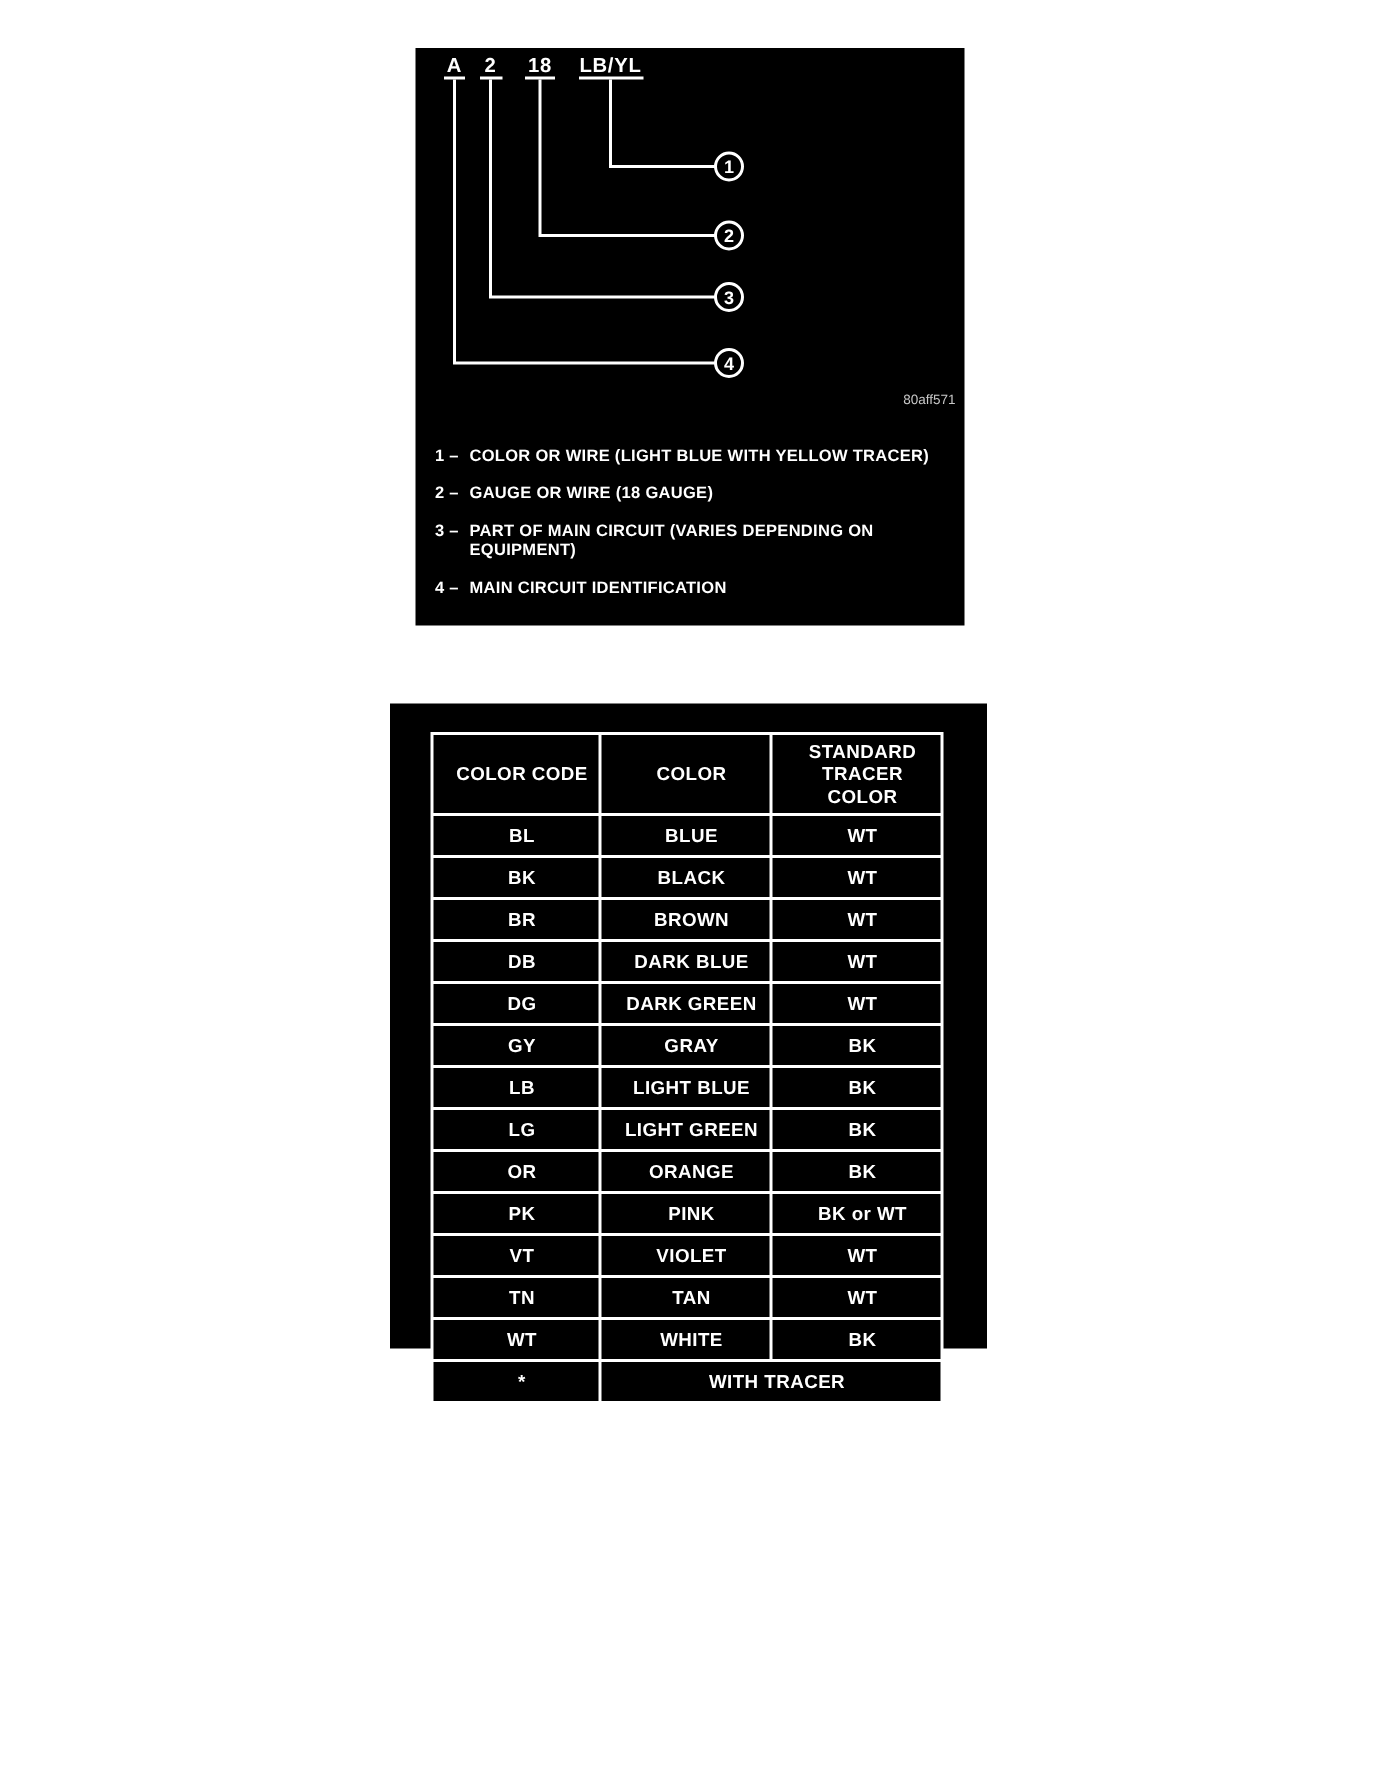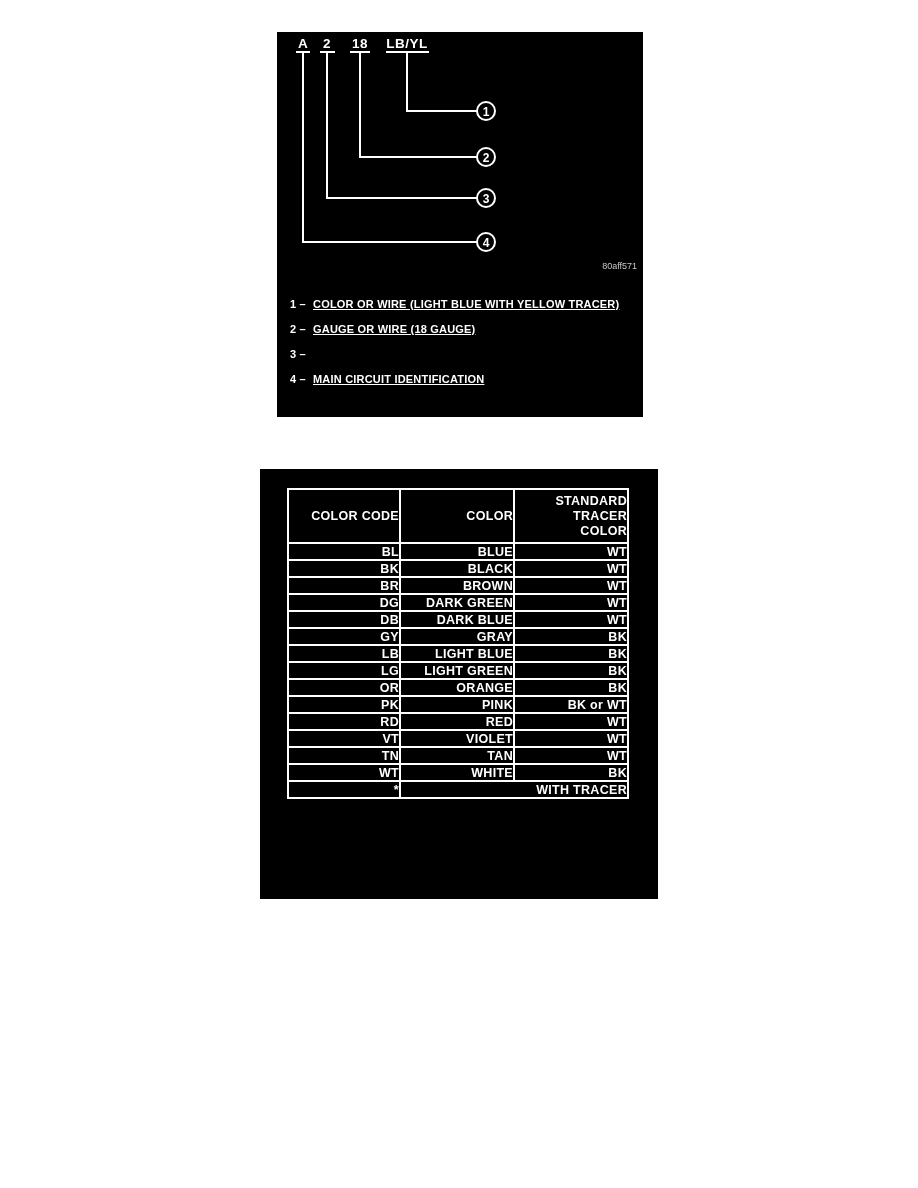--- a/index.html
+++ b/index.html
@@ -37,51 +37,51 @@
   }
   .legend-item{
     display:flex;
     margin-bottom:12px;
     font-size:11px;
     line-height:13px;
     font-weight:bold;
     letter-spacing:0.2px;
   }
   .legend-prefix{flex:0 0 23px;}
-  .legend-text{white-space:pre-line;text-decoration:underline;}
+  .legend-text{white-space:pre-line;}
 
   
   .color-table{
     position:absolute;left:27px;top:19px;
     width:338px;
     border-collapse:separate;
     border-spacing:2px;
     background:#ffffff;
     table-layout:fixed;
   }
   .color-table col.c1{width:110px;}
   .color-table col.c2{width:112px;}
   .color-table col.c3{width:112px;}
   .color-table th,.color-table td{
     background:#000000;
     color:#ffffff;
     font-weight:bold;
-    text-align:right;
+    text-align:center;
     vertical-align:middle;
     padding:0 0 0 8px;
     font-size:12.5px;
     letter-spacing:0.3px;
   }
   .color-table th{
     height:52px;
     font-size:12.5px;
     line-height:15px;
     white-space:pre-line;
   }
-  .color-table td{height:15px;}
+  .color-table td{height:26px;}
 </style>
 </head>
 <body>
 
 <div class="page">
 
   <div class="panel" id="figure-panel">
 
     <svg id="wire-diagram" width="366" height="260" viewBox="0 0 366 260">
 
@@ -124,20 +124,22 @@
       <div class="legend-item">
         <span class="legend-prefix">1 –</span>
         <span class="legend-text">COLOR OR WIRE (LIGHT BLUE WITH YELLOW TRACER)</span>
       </div>
       <div class="legend-item">
         <span class="legend-prefix">2 –</span>
         <span class="legend-text">GAUGE OR WIRE (18 GAUGE)</span>
       </div>
       <div class="legend-item">
         <span class="legend-prefix">3 –</span>
+        <span class="legend-text">PART OF MAIN CIRCUIT (VARIES DEPENDING ON
+EQUIPMENT)</span>
       </div>
       <div class="legend-item">
         <span class="legend-prefix">4 –</span>
         <span class="legend-text">MAIN CIRCUIT IDENTIFICATION</span>
       </div>
     </div>
   </div>
 
   <div class="panel" id="table-panel">
     <table class="color-table">
@@ -165,27 +167,27 @@
           <td>BK</td>
           <td>BLACK</td>
           <td>WT</td>
         </tr>
         <tr>
           <td>BR</td>
           <td>BROWN</td>
           <td>WT</td>
         </tr>
         <tr>
+          <td>DB</td>
+          <td>DARK BLUE</td>
+          <td>WT</td>
+        </tr>
+        <tr>
           <td>DG</td>
           <td>DARK GREEN</td>
-          <td>WT</td>
-        </tr>
-        <tr>
-          <td>DB</td>
-          <td>DARK BLUE</td>
           <td>WT</td>
         </tr>
         <tr>
           <td>GY</td>
           <td>GRAY</td>
           <td>BK</td>
         </tr>
         <tr>
           <td>LB</td>
           <td>LIGHT BLUE</td>
@@ -200,25 +202,20 @@
           <td>OR</td>
           <td>ORANGE</td>
           <td>BK</td>
         </tr>
         <tr>
           <td>PK</td>
           <td>PINK</td>
           <td>BK or WT</td>
         </tr>
         <tr>
-          <td>RD</td>
-          <td>RED</td>
-          <td>WT</td>
-        </tr>
-        <tr>
           <td>VT</td>
           <td>VIOLET</td>
           <td>WT</td>
         </tr>
         <tr>
           <td>TN</td>
           <td>TAN</td>
           <td>WT</td>
         </tr>
         <tr>

